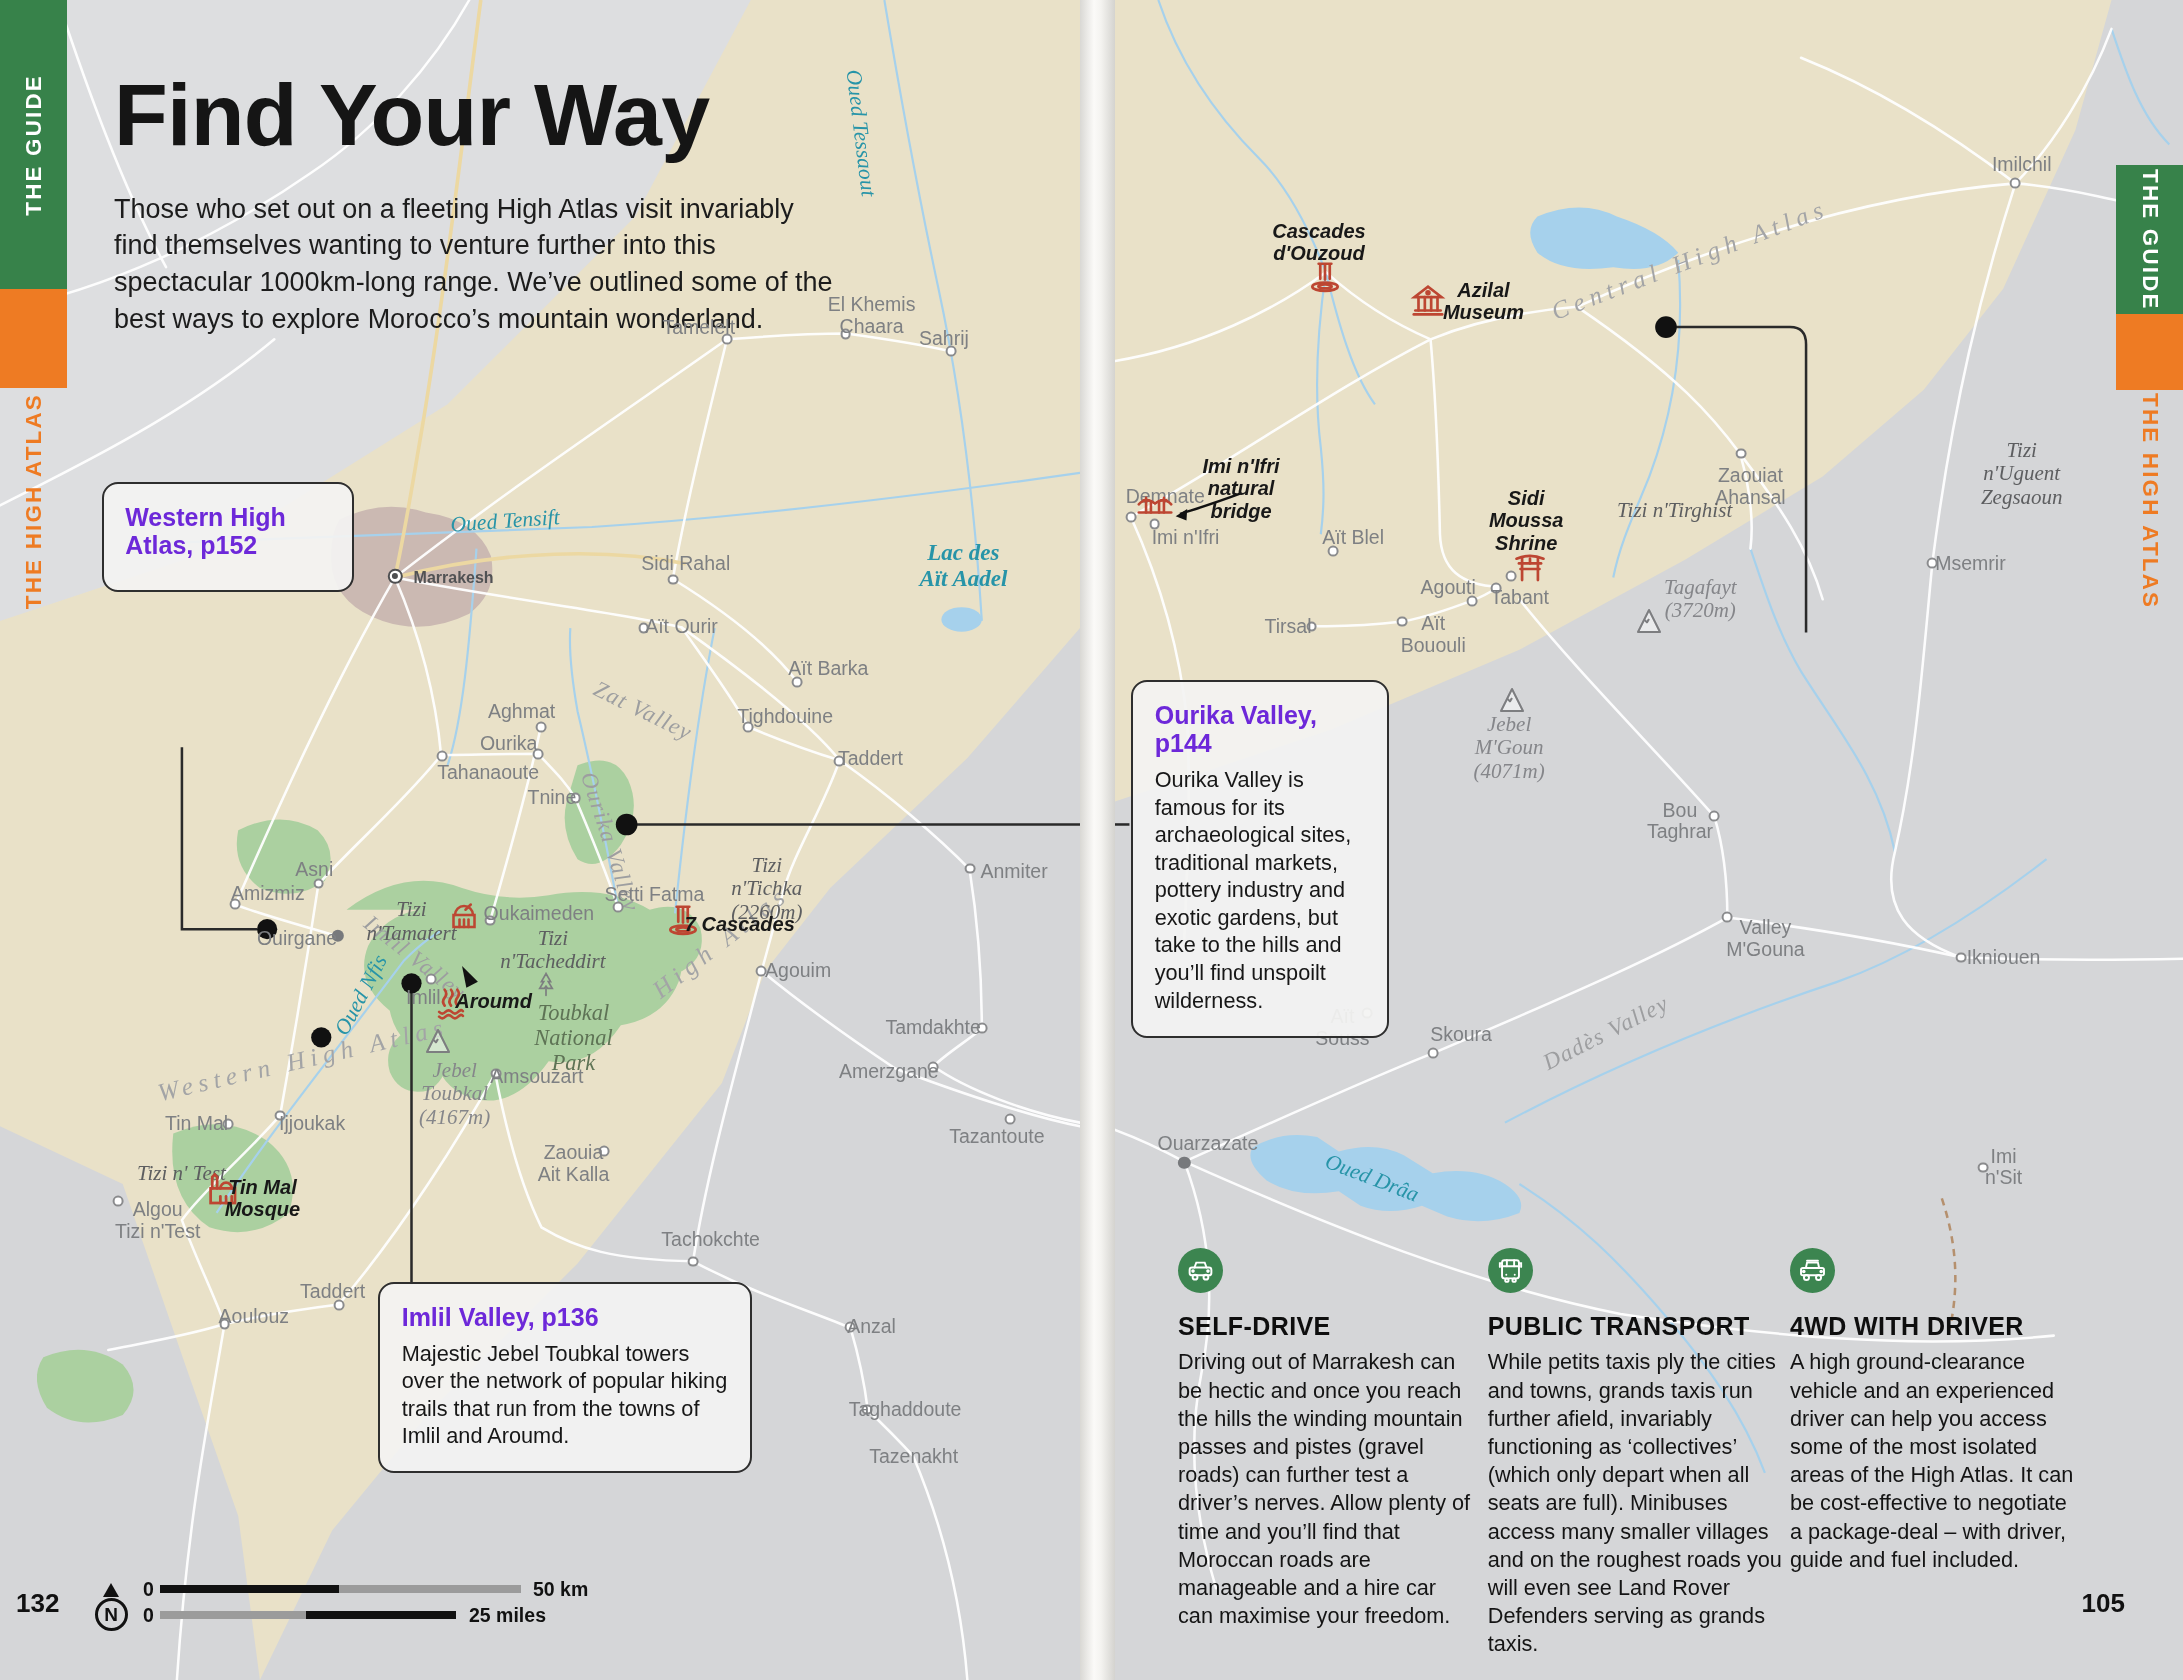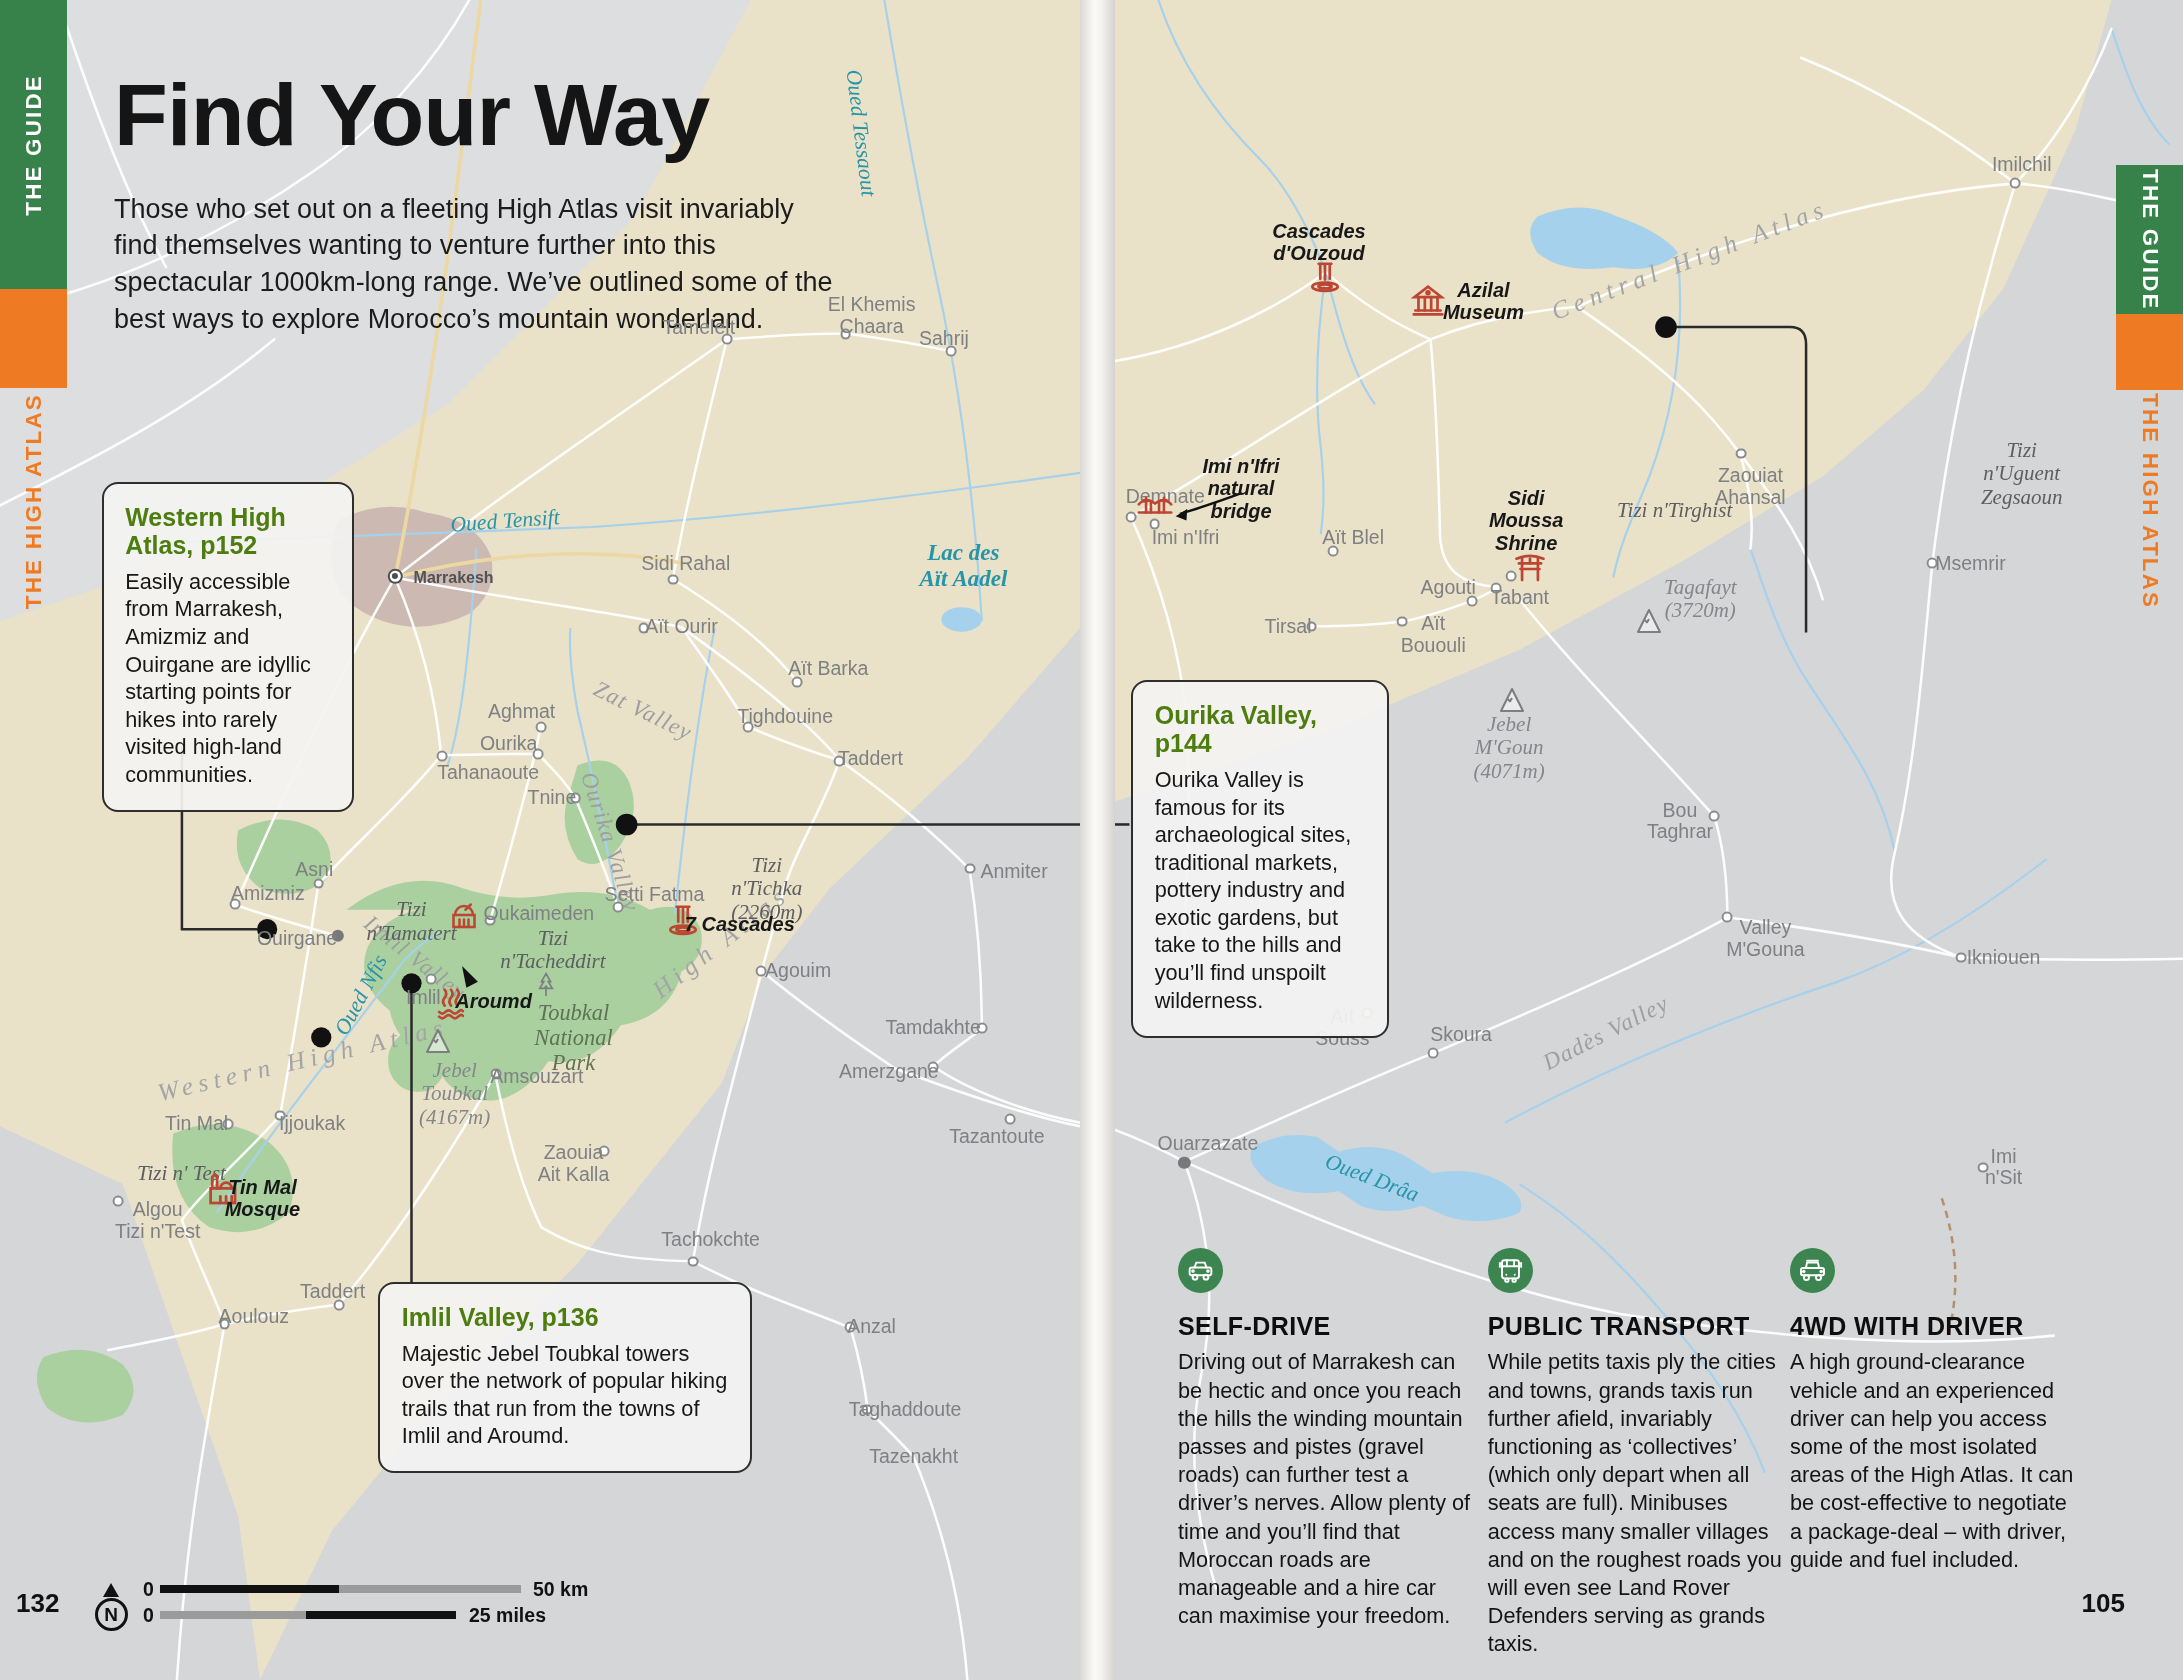--- a/index.html
+++ b/index.html
@@ -25,21 +25,21 @@
   .up .vtext { transform:rotate(180deg); }
 
   
   .head-block { position:absolute; left:114px; top:64px; width:765px; }
   .title { font-size:88px; font-weight:600; color:#151515; letter-spacing:-0.7px; }
   .intro { margin-top:24.5px; font-size:27px; line-height:1.36; color:#1c1c1c; max-width:722px; }
 
   
   .callout { position:absolute; background:rgba(243,243,242,.93); border:2.2px solid #2e2e2e;
              border-radius:16px; padding:19px 21.7px 21.7px 21.7px; }
-  .callout h3 { color:#4d7c0f; font-size:25px; line-height:1.12; font-weight:bold; margin-bottom:8.7px; }
+  .callout h3 { color:#6d28d9; font-size:25px; line-height:1.12; font-weight:bold; margin-bottom:8.7px; }
   .callout p  { color:#171717; font-size:21.7px; line-height:1.27; }
 
   
   .lbl { position:absolute; white-space:pre-line; text-align:center; line-height:1.12; pointer-events:none; }
   .k-town   { color:#7e8083; font-size:19.5px; }
   .k-city   { color:#515254; font-size:16px; font-weight:bold; }
   .k-poi    { color:#181818; font-size:20px; font-style:italic; font-weight:bold; }
   .k-water  { color:#2794a8; font-family:"Liberation Serif",serif; font-style:italic; font-size:21.7px; }
   .k-water.b{ font-weight:bold; font-size:23px; }
   .k-region { color:#9d9ea0; font-family:"Liberation Serif",serif; font-style:italic; font-size:23px; letter-spacing:1.4px; }
@@ -297,21 +297,20 @@
       <div class="lbl k-town" style="left: 83.8%; top: 83.9%; transform: translate(-50%, -50%) rotate(0deg);">Taghaddoute</div>
       <div class="lbl k-town" style="left: 84.6%; top: 86.7%; transform: translate(-50%, -50%) rotate(0deg);">Tazenakht</div>
       <span class="micon" style="left: 50.6%; top: 58.7%;"><svg width="27.4" height="27.4" viewBox="0 0 24 24" fill="none" stroke="#7d7e80" stroke-width="1.5" stroke-linecap="round">
     <path d="M12,2 L8,9 h2 L6.5,15 h4 L12,13 l1.5,2 h4 L14,9 h2 Z"></path>
           <path d="M12,15 v6"></path>
         </svg></span>
     </div>
 
   <div class="callout" style="left:9.4%; top:28.7%; width:23.4%;">
     <h3>Western High Atlas, p152</h3>
-    <p>Easily accessible from Marrakesh, Amizmiz and Ouirgane are idyllic starting points for hikes into rarely visited high-land communities.</p>
   </div>
   <div class="callout" style="left:35.0%; top:76.3%; width:34.6%;">
     <h3>Imlil Valley, p136</h3>
     <p>Majestic Jebel Toubkal towers over the network of popular hiking trails that run from the towns of Imlil and Aroumd.</p>
   </div>
 
   <div class="pagenum" style="left:16px; top:1588px;">132</div>
   <div class="compass">
     <div class="tri"></div>
     <div class="circ">N</div>

